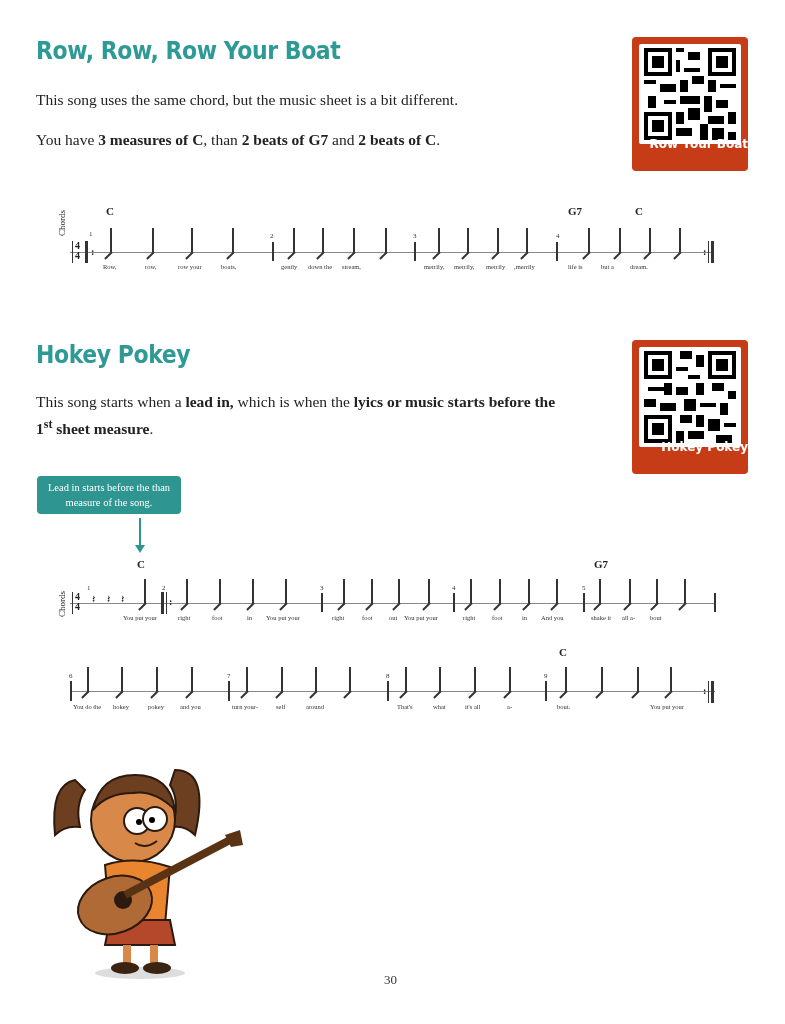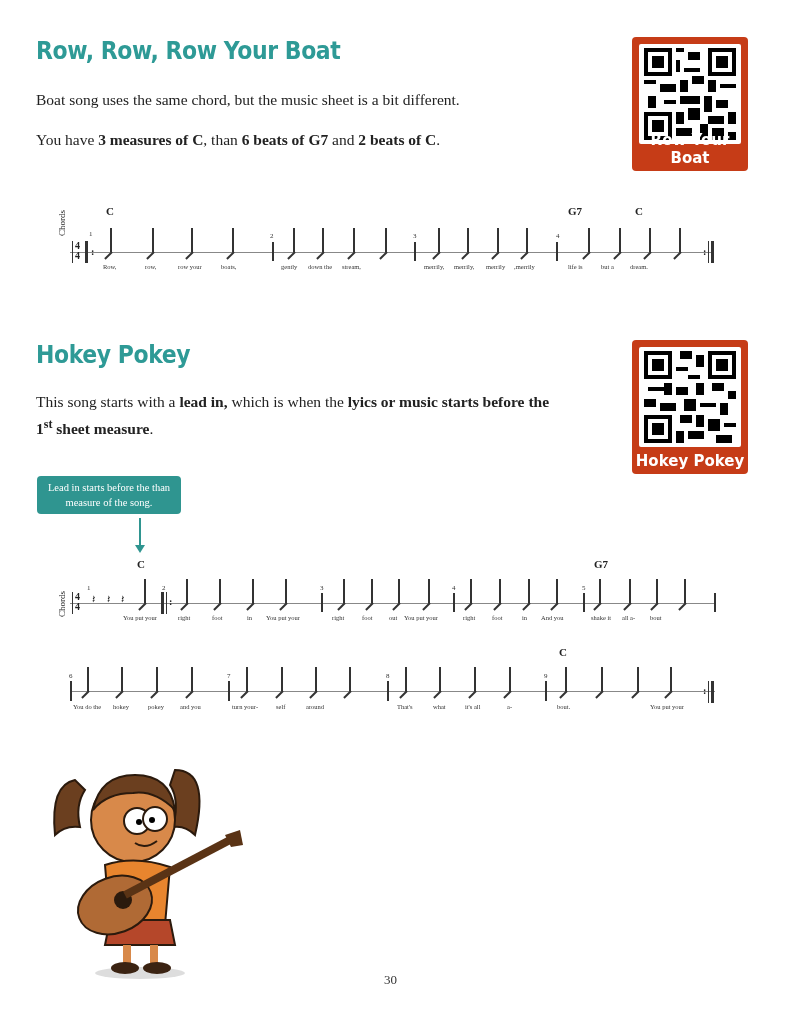--- a/index.html
+++ b/index.html
@@ -3,39 +3,39 @@
 <meta charset="utf-8">
 <style>
   html,body{margin:0;padding:0;background:#fff;}
   body{width:785px;height:1024px;position:relative;overflow:hidden;font-family:"DejaVu Serif",serif;color:#222;}
   .abs{position:absolute;}
   .title{font-family:"DejaVu Sans",sans-serif;font-weight:bold;color:#2e9a96;font-size:25px;letter-spacing:-0.5px;transform:scaleX(0.88);transform-origin:left;}
   .para{font-family:"Liberation Serif","DejaVu Serif",serif;font-size:15.5px;color:#222;line-height:22px;}
   .para b{font-weight:bold;}
   .qr{background:#c63c17;border-radius:4px;width:116px;height:134px;}
   .qr .inner{position:absolute;left:7px;top:7px;width:102px;height:100px;background:#fff;border-radius:2px;}
-  .qr .cap{position:absolute;left:0;right:0;bottom:4px;text-align:center;color:#fff;font-family:"DejaVu Sans",sans-serif;font-size:15px;font-weight:bold;}
+  .qr .cap{position:absolute;left:0;right:0;bottom:20px;text-align:right;color:#fff;font-family:"DejaVu Sans",sans-serif;font-size:12px;font-weight:bold;}
   .staff-line{position:absolute;height:1px;background:#888;}
   .bar{position:absolute;width:2px;background:#333;}
   .mnum{position:absolute;font-size:7px;font-family:"Liberation Serif",serif;color:#333;}
   .slash{position:absolute;width:2px;background:#333;}
   .slash-foot{position:absolute;width:10px;height:2px;background:#333;transform:rotate(-45deg);transform-origin:right center;}
   .lyric{position:absolute;font-size:6.5px;font-family:"Liberation Serif",serif;color:#333;white-space:nowrap;}
   .chord{position:absolute;font-size:11px;font-weight:bold;font-family:"Liberation Serif",serif;color:#222;}
   .clef{position:absolute;font-size:10px;font-family:"Liberation Serif",serif;color:#222;}
   .callout{background:#2f9590;border-radius:4px;color:#fff;font-family:"Liberation Serif",serif;font-size:10.5px;text-align:center;line-height:15px;padding:4px 6px;}
   .pagenum{font-family:"Liberation Serif",serif;font-size:13px;color:#333;}
 </style>
 </head>
 <body>
 
 <div class="abs title" style="left:36px;top:36px;">Row, Row, Row Your Boat</div>
-<div class="abs para" style="left:36px;top:89px;">Boat song uses the same chord, but the music sheet is a bit different.</div>
+<div class="abs para" style="left:36px;top:89px;">This song uses the same chord, but the music sheet is a bit different.</div>
 <div class="abs para" style="left:36px;top:129px;">
-  <span>You have </span><b>3 measures of C</b><span>, than </span><b>6 beats of G7</b><span> and </span><b>2 beats of C</b><span>.</span>
+  <span>You have </span><b>3 measures of C</b><span>, than </span><b>2 beats of G7</b><span> and </span><b>2 beats of C</b><span>.</span>
 </div>
 
 <div class="abs qr" style="left:632px;top:37px;">
   <div class="inner"><svg width="102" height="100" viewBox="0 0 25 25">
     <rect x="1" y="1" width="7" height="7" fill="#000"></rect>
         <rect x="2" y="2" width="5" height="5" fill="#fff"></rect>
         <rect x="3" y="3" width="3" height="3" fill="#000"></rect>
     <rect x="17" y="1" width="7" height="7" fill="#000"></rect>
         <rect x="18" y="2" width="5" height="5" fill="#fff"></rect>
         <rect x="19" y="3" width="3" height="3" fill="#000"></rect>
@@ -138,21 +138,21 @@
       <span class="lyric" style="left: 486px; top: 68px;">merrily</span>
       <span class="lyric" style="left: 514px; top: 68px;">,merrily</span>
       <span class="lyric" style="left: 568px; top: 68px;">life is</span>
       <span class="lyric" style="left: 601px; top: 68px;">but a</span>
       <span class="lyric" style="left: 630px; top: 68px;">dream.</span>
     </div>
 </div>
 
 <div class="abs title" style="left:36px;top:340px;">Hokey Pokey</div>
 <div class="abs para" style="left:36px;top:391px;width:525px;">
-  <span>This song starts with a </span><b>lead in,</b><span> which is when the </span><b><span>lyics or music starts before the 1</span><sup style="font-size:12px">st</sup><span> sheet measure</span></b><span>.</span>
+  <span>This song starts when a </span><b>lead in,</b><span> which is when the </span><b><span>lyics or music starts before the 1</span><sup style="font-size:12px">st</sup><span> sheet measure</span></b><span>.</span>
 </div>
 
 <div class="abs qr" style="left:632px;top:340px;">
   <div class="inner"><svg width="102" height="100" viewBox="0 0 25 25">
     <rect x="1" y="1" width="7" height="7" fill="#000"></rect>
         <rect x="2" y="2" width="5" height="5" fill="#fff"></rect>
         <rect x="3" y="3" width="3" height="3" fill="#000"></rect>
     <rect x="17" y="1" width="7" height="7" fill="#000"></rect>
         <rect x="18" y="2" width="5" height="5" fill="#fff"></rect>
         <rect x="19" y="3" width="3" height="3" fill="#000"></rect>

